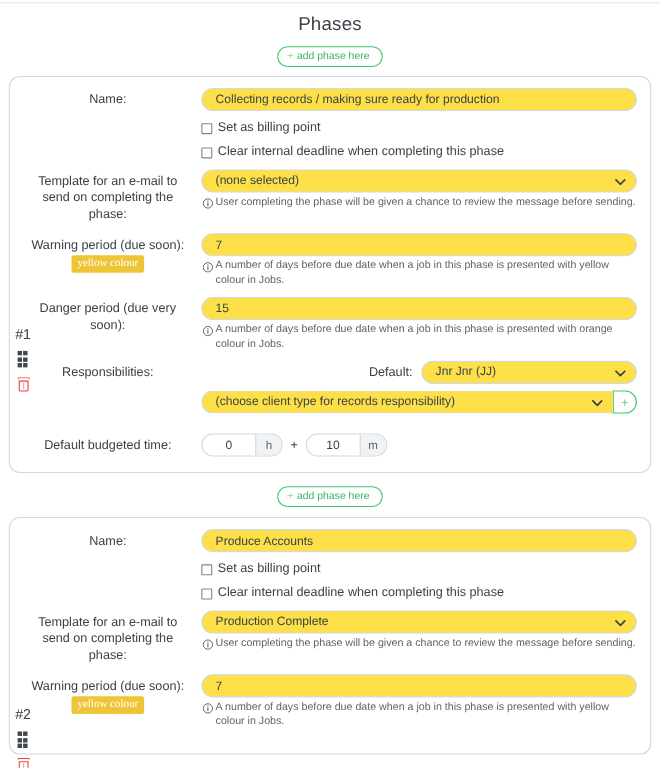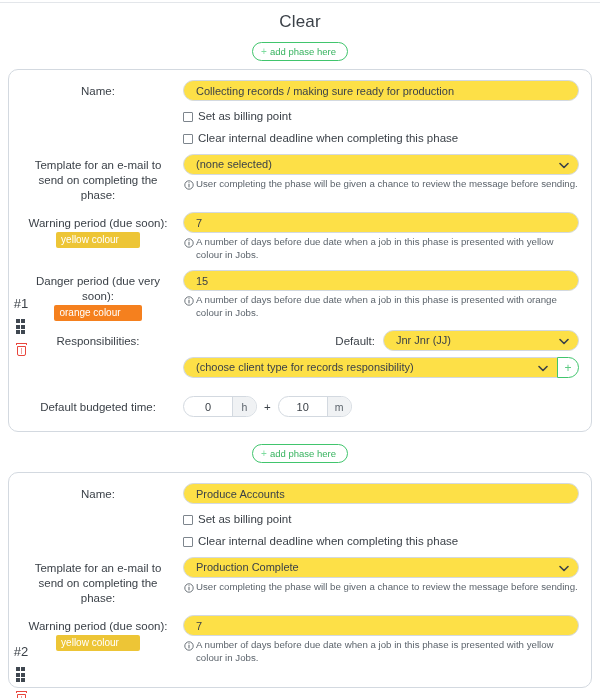--- a/index.html
+++ b/index.html
@@ -159,23 +159,24 @@
     width: 9px; height: 9px;
     margin-top: 1.5px;
   }
   .help .info-icon svg { display: block; }
 
   .badge {
     display: inline-block;
     color: #fff;
     font-size: 10px;
     line-height: 13px;
-    padding: 1px 21px 2px 5px;
+    padding: 1px 5px 2px 5px;
     border-radius: 2px;
     font-weight: 400;
+    font-family: Liberation Serif, serif;
   }
   .badge.yellow { background: #edc536; }
   .badge.orange { background: #f5801e; }
   .lbl .badge-wrap { display: block; margin-top: 1px; }
 
   
   .resp-default { display: flex; align-items: center; justify-content: flex-end; }
   .resp-default .dflt-lbl { font-size: 11.5px; margin-right: 8px; color: #3b4148; }
   .resp-default .selectbox { width: 196px; flex: 0 0 196px; }
 
@@ -226,21 +227,21 @@
   }
   .plus-sep { margin: 0 7px; font-size: 11.5px; color: #3b4148; }
 </style>
 </head>
 <body>
 
 <div class="page">
 
   <div class="top-rule"></div>
 
-  <h1 class="page-title">Clear</h1>
+  <h1 class="page-title">Phases</h1>
 
   <div class="add-row">
     <button class="add-btn">
       <span class="plus">+</span><span>add phase here</span>
     </button>
   </div>
 
   <div class="phase-wrap">
     <div class="card">
 
@@ -307,21 +308,20 @@
                 </svg>
             </span>
             <span>A number of days before due date when a job in this phase is presented with yellow colour in Jobs.</span>
           </div>
         </div>
       </div>
 
       <div class="row">
         <div class="lbl">
           <span>Danger period (due very soon):</span>
-          <span class="badge-wrap"><span class="badge orange">orange colour</span></span>
         </div>
         <div class="ctrl">
           <input class="txt" type="text" value="15" style="">
           <div class="help">
             <span class="info-icon">
               <svg viewBox="0 0 10 10" width="10" height="10">
                   <circle cx="5" cy="5" r="4.2" fill="none" stroke="#5c646c" stroke-width="0.9"></circle>
                   <rect x="4.5" y="4" width="1" height="3.4" fill="#5c646c"></rect>
                   <rect x="4.5" y="2.3" width="1" height="1" fill="#5c646c"></rect>
                 </svg>

